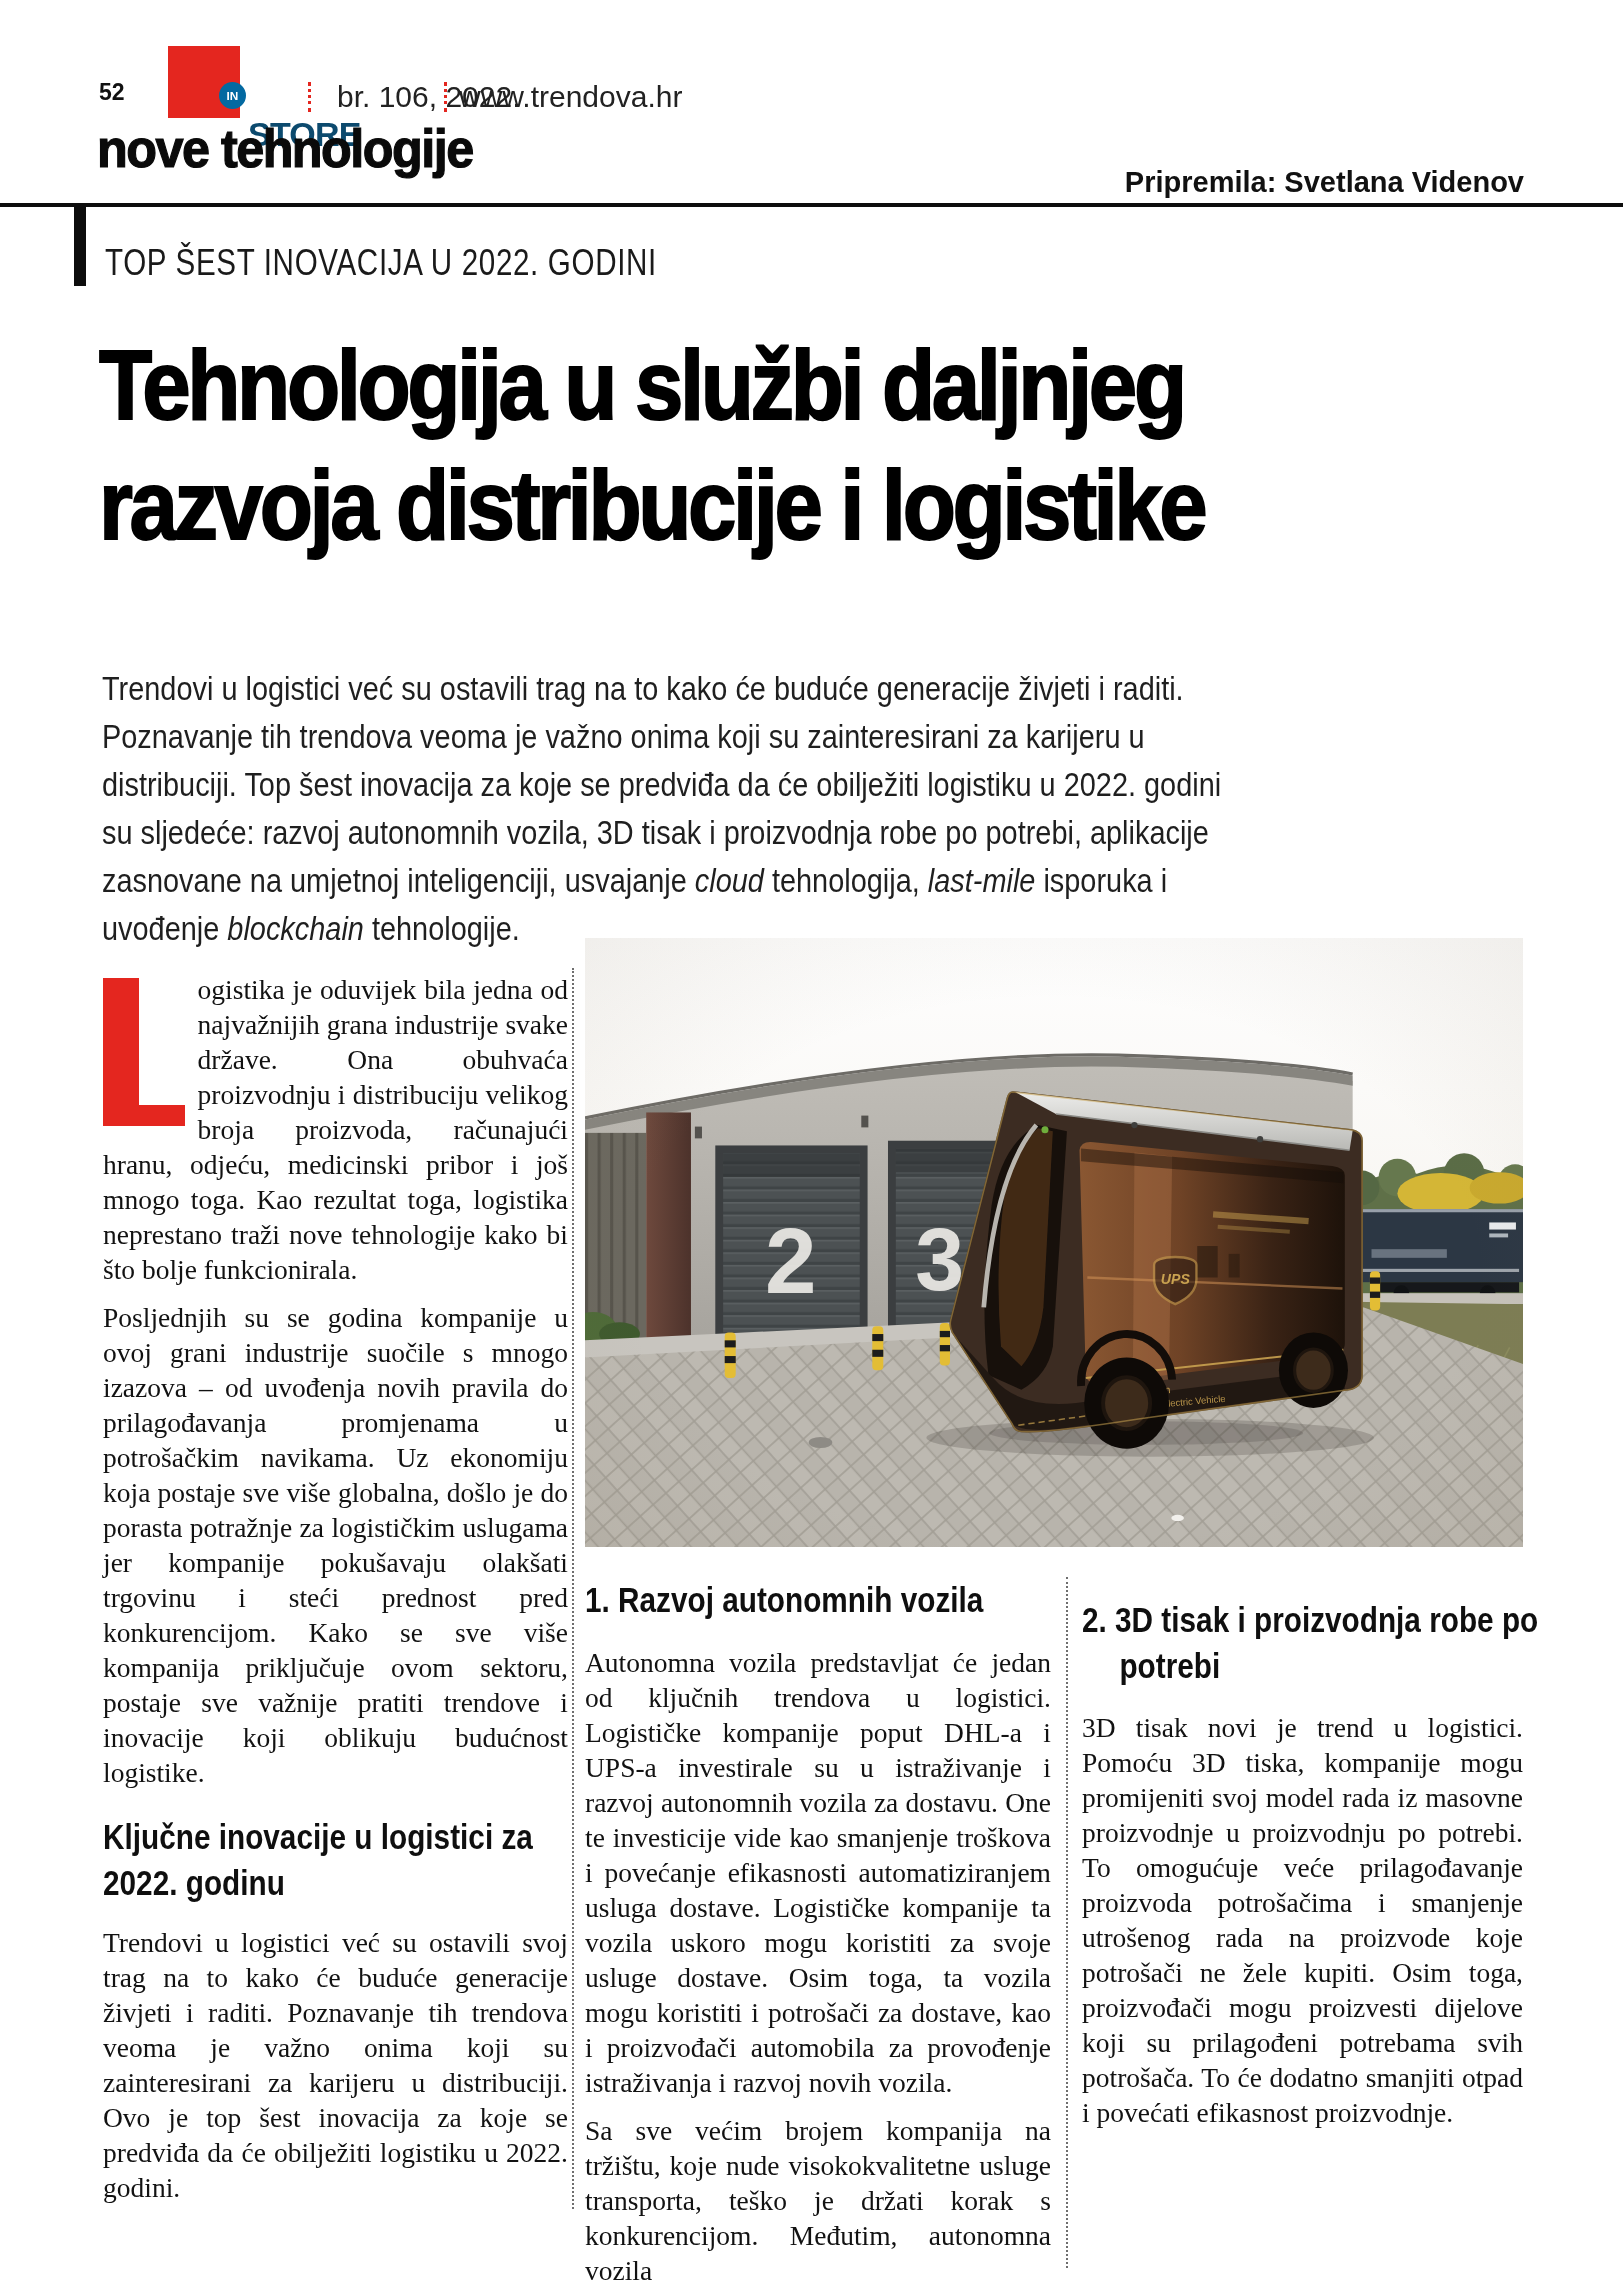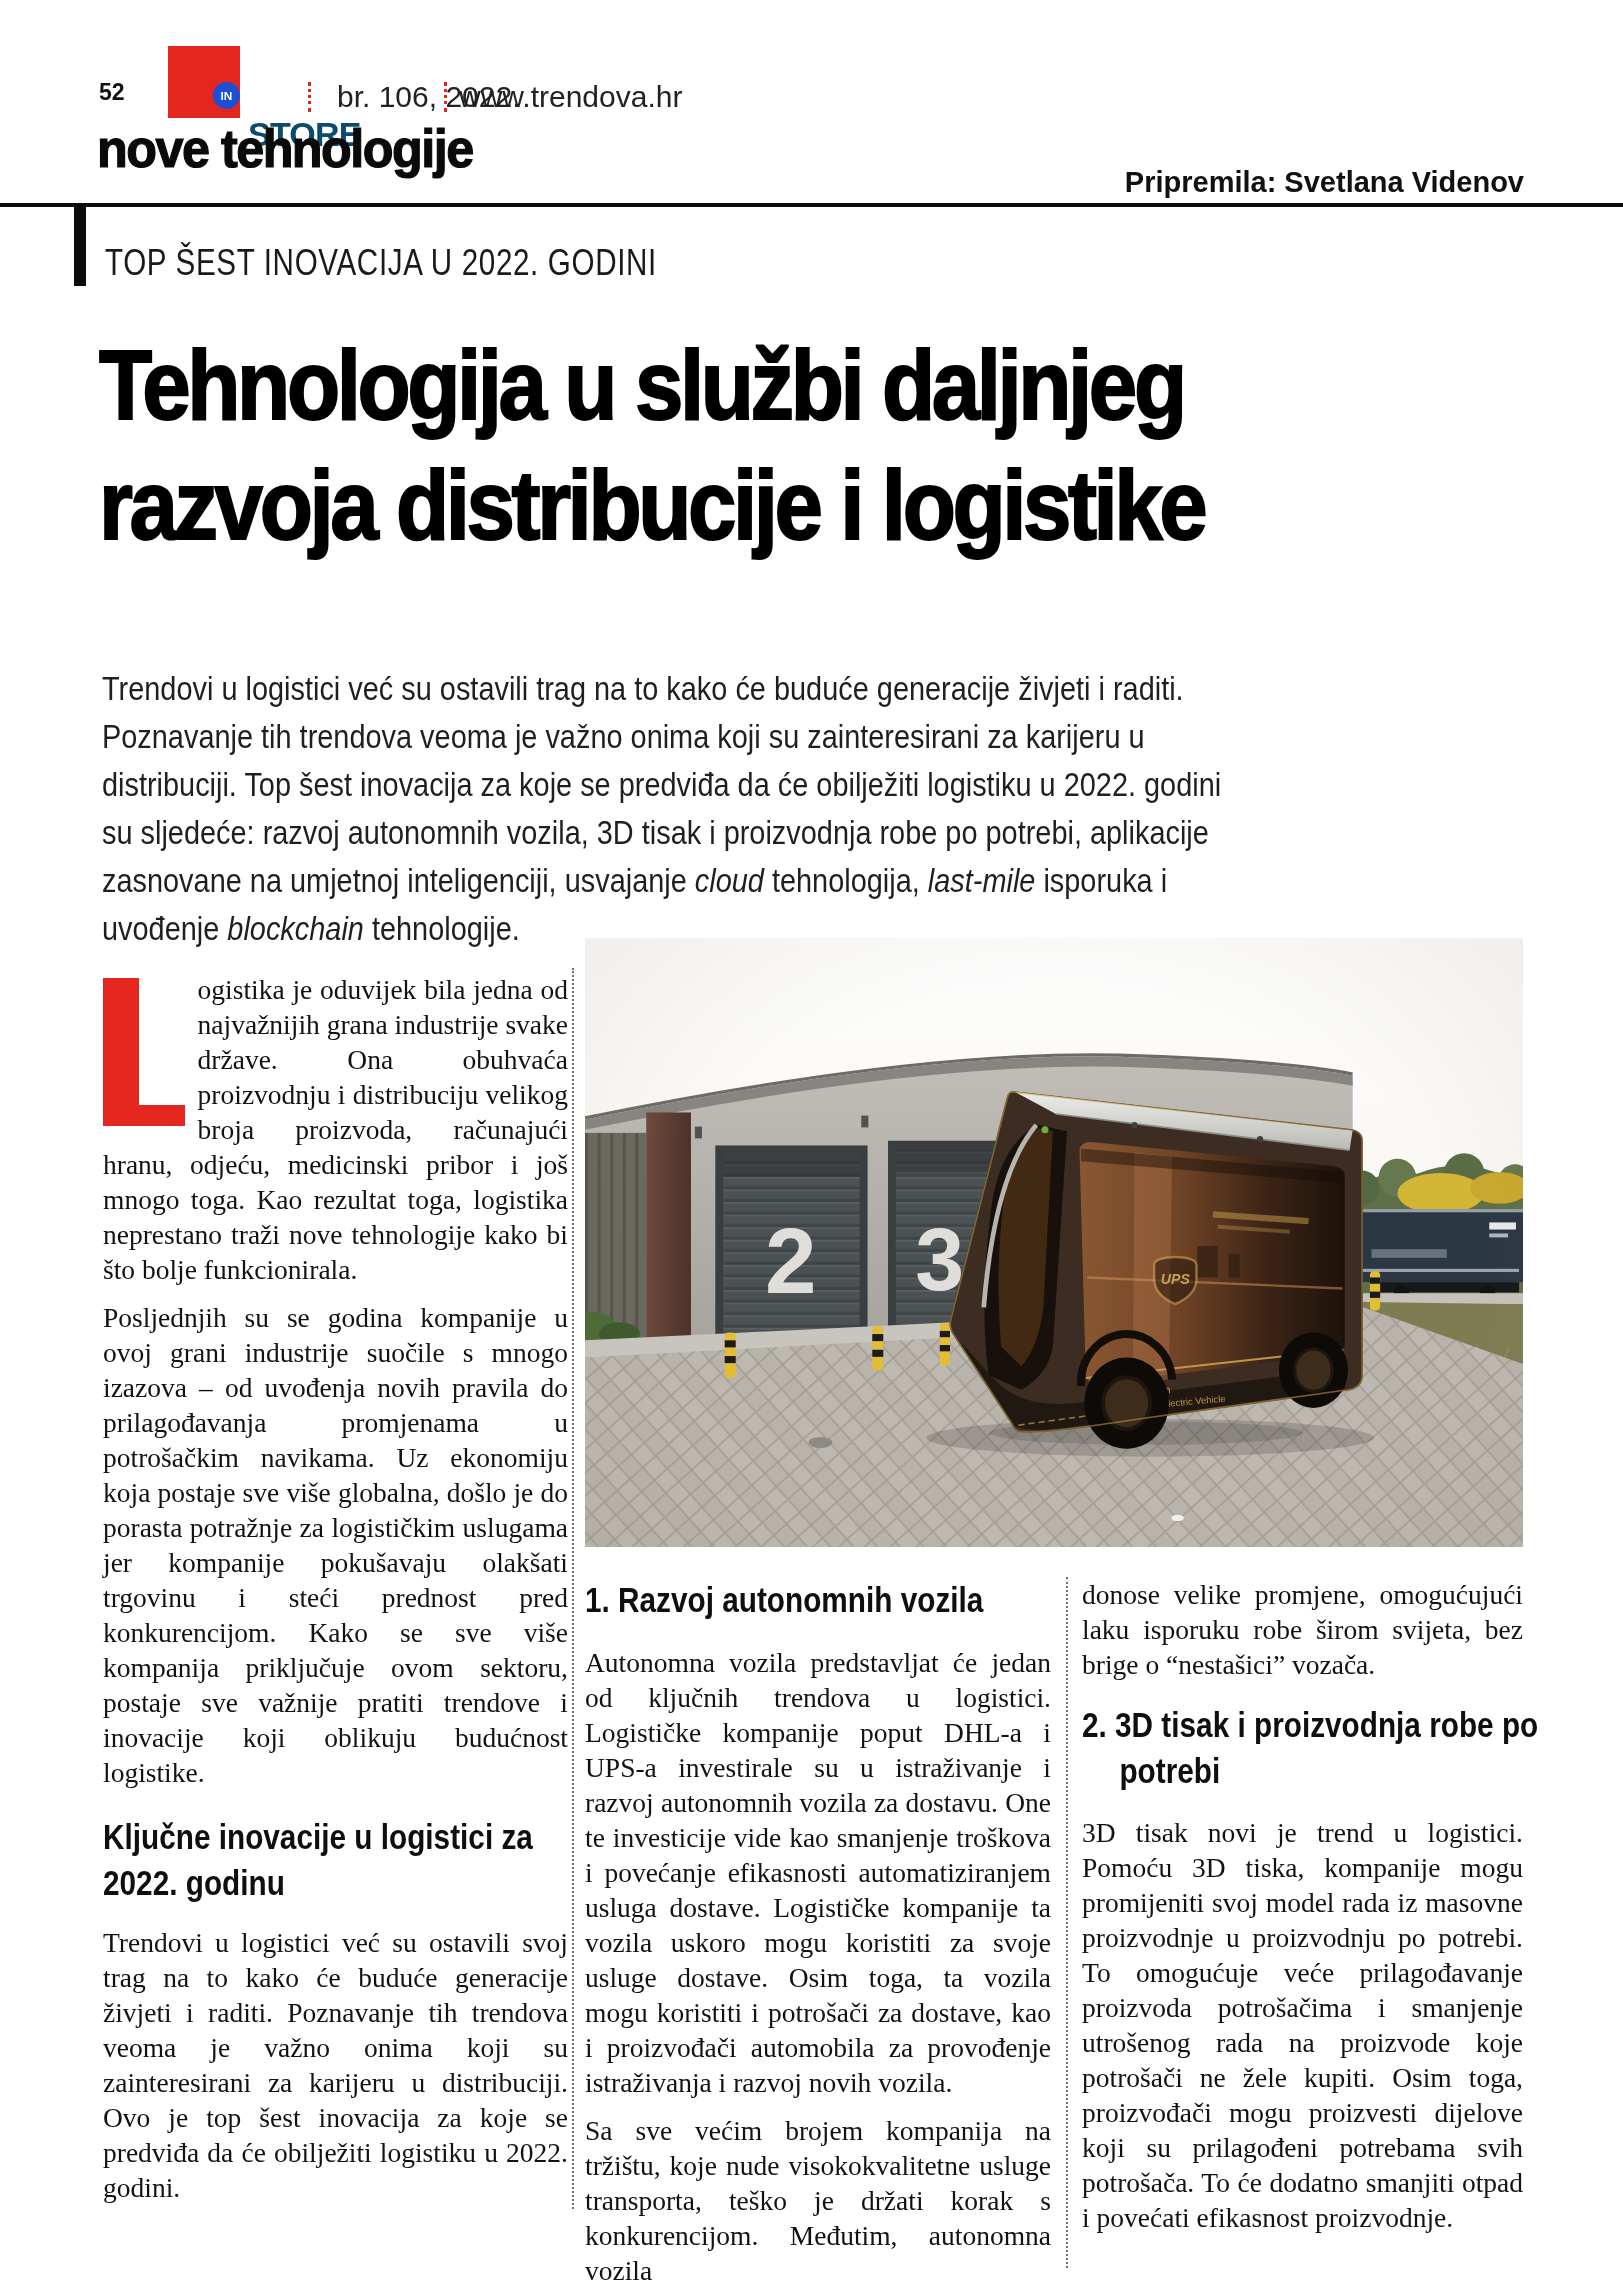--- a/index.html
+++ b/index.html
@@ -4,21 +4,21 @@
 <style>
   html,body{margin:0;padding:0;}
   body{
     width:1623px;height:2295px;position:relative;background:#ffffff;
     font-family:"Liberation Sans",sans-serif;color:#141414;overflow:hidden;
   }
   .abs{position:absolute;}
   
   .page-num{left:99px;top:79px;font-size:23px;font-weight:bold;color:#111;}
   .logo-rect{left:168px;top:46px;width:72px;height:72px;background:#e4261f;}
-  .logo-circle{left:213px;top:82px;width:27px;height:27px;background:#1d4ed8;border-radius:50%;
+  .logo-circle{left:219px;top:82px;width:27px;height:27px;background:#0369a1;border-radius:50%;
     color:#fff;font-size:11.8px;font-weight:bold;display:flex;align-items:center;justify-content:center;letter-spacing:0;}
   .logo-store{left:248px;top:79px;font-size:34px;font-weight:bold;letter-spacing:-0.8px;color:#0c4a6e;margin-top:36px;}
   .hdr-sep{top:82px;height:30px;width:0;border-left:3.9px dotted #e4261f;}
   .sep1{left:308px;} .sep2{left:444px;}
   .hdr-issue{left:322px;top:80px;font-size:30px;color:#222;margin-left:15px;}
   .hdr-site{left:459px;top:80px;font-size:30px;color:#222;}
   .section-title{left:97px;top:118px;font-size:53px;font-weight:bold;letter-spacing:-1.6px;color:#0a0a0a;
     -webkit-text-stroke:1.2px #0a0a0a;white-space:nowrap;transform:scaleX(.95);transform-origin:left top;}
   .byline{top:166px;right:99px;font-size:29px;font-weight:bold;color:#111;white-space:nowrap;}
   .top-rule{left:0;top:203px;width:1623px;height:3.9px;background:#0d0d0d;}
@@ -94,21 +94,20 @@
   <p>Trendovi u logistici već su ostavili svoj trag na to kako će buduće generacije živjeti i raditi. Poznavanje tih trendova veoma je važno onima koji su zainteresirani za karijeru u distribuciji. Ovo je top šest inovacija za koje se predviđa da će obilježiti logistiku u 2022. godini.</p>
 </div>
 
 <div class="abs col col2">
   <div class="subhead">1. Razvoj autonomnih vozila</div>
   <p>Autonomna vozila predstavljat će jedan od ključnih trendova u logistici. Logističke kompanije poput DHL-a i UPS-a investirale su u istraživanje i razvoj autonomnih vozila za dostavu. One te investicije vide kao smanjenje troškova i povećanje efikasnosti automatiziranjem usluga dostave. Logističke kompanije ta vozila uskoro mogu koristiti za svoje usluge dostave. Osim toga, ta vozila mogu koristiti i potrošači za dostave, kao i proizvođači automobila za provođenje istraživanja i razvoj novih vozila.</p>
   <p>Sa sve većim brojem kompanija na tržištu, koje nude visokokvalitetne usluge transporta, teško je držati korak s konkurencijom. Međutim, autonomna vozila</p>
 </div>
 
 <div class="abs col col3">
-  <p>donose velike promjene, omogućujući laku isporuku robe širom svijeta, bez brige o “nestašici” vozača.</p>
   <div class="subhead">2. 3D tisak i proizvodnja robe po potrebi</div>
   <p>3D tisak novi je trend u logistici. Pomoću 3D tiska, kompanije mogu promijeniti svoj model rada iz masovne proizvodnje u proizvodnju po potrebi. To omogućuje veće prilagođavanje proizvoda potrošačima i smanjenje utrošenog rada na proizvode koje potrošači ne žele kupiti. Osim toga, proizvođači mogu proizvesti dijelove koji su prilagođeni potrebama svih potrošača. To će dodatno smanjiti otpad i povećati efikasnost proizvodnje.</p>
 </div>
 
 <svg class="abs photo" viewBox="0 0 1195 775" preserveAspectRatio="none">
   <defs>
     <linearGradient id="skyG" x1="0" y1="0" x2="0" y2="1">
       <stop offset="0" stop-color="#fefefe"></stop>
         <stop offset="0.75" stop-color="#f8f6f2"></stop>
         <stop offset="1" stop-color="#efece5"></stop>

